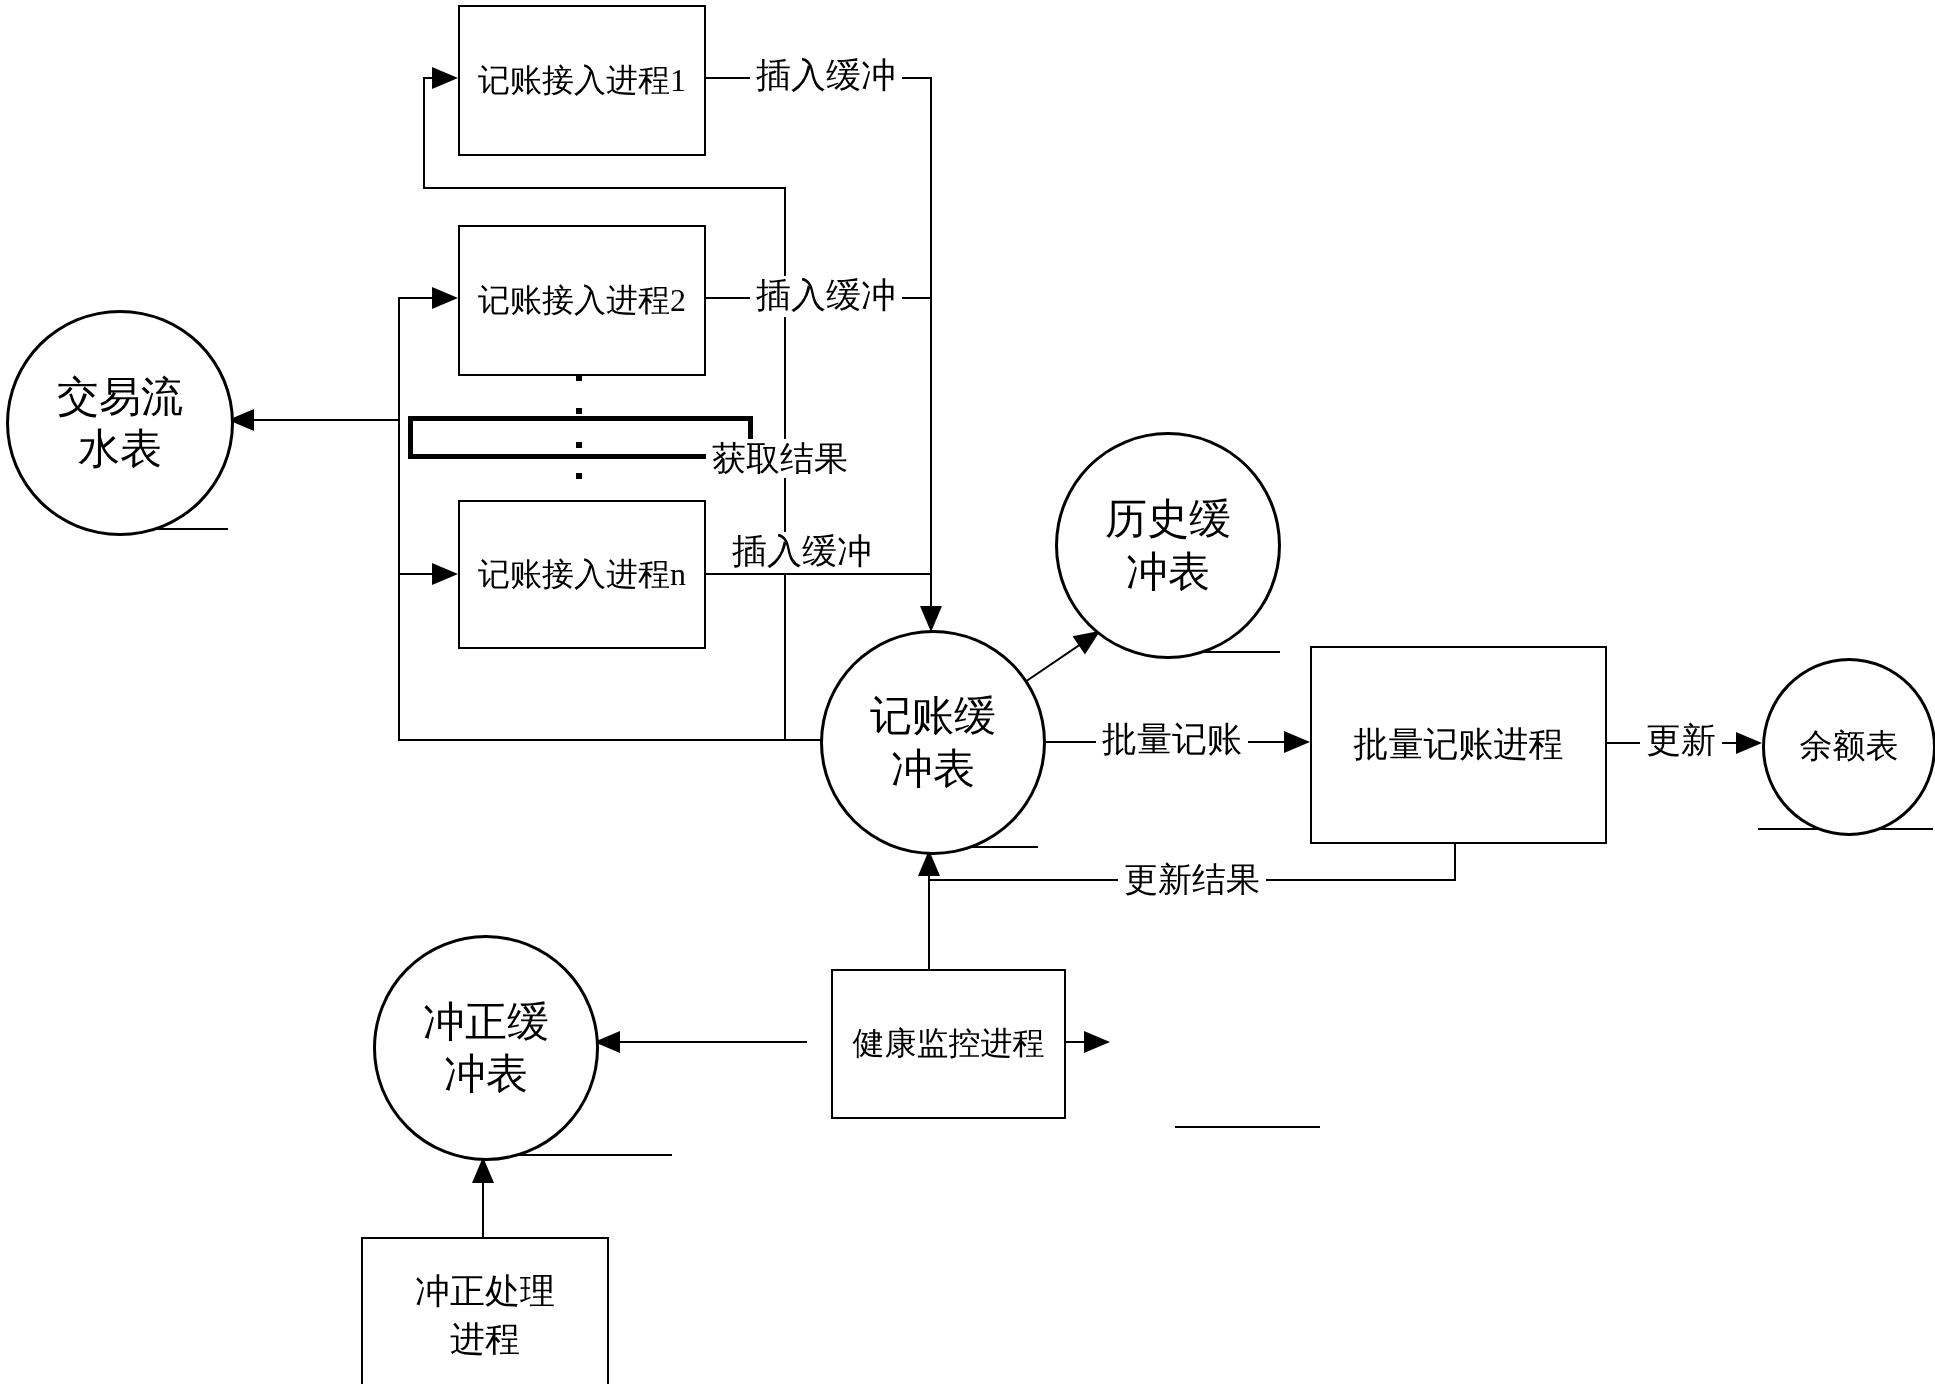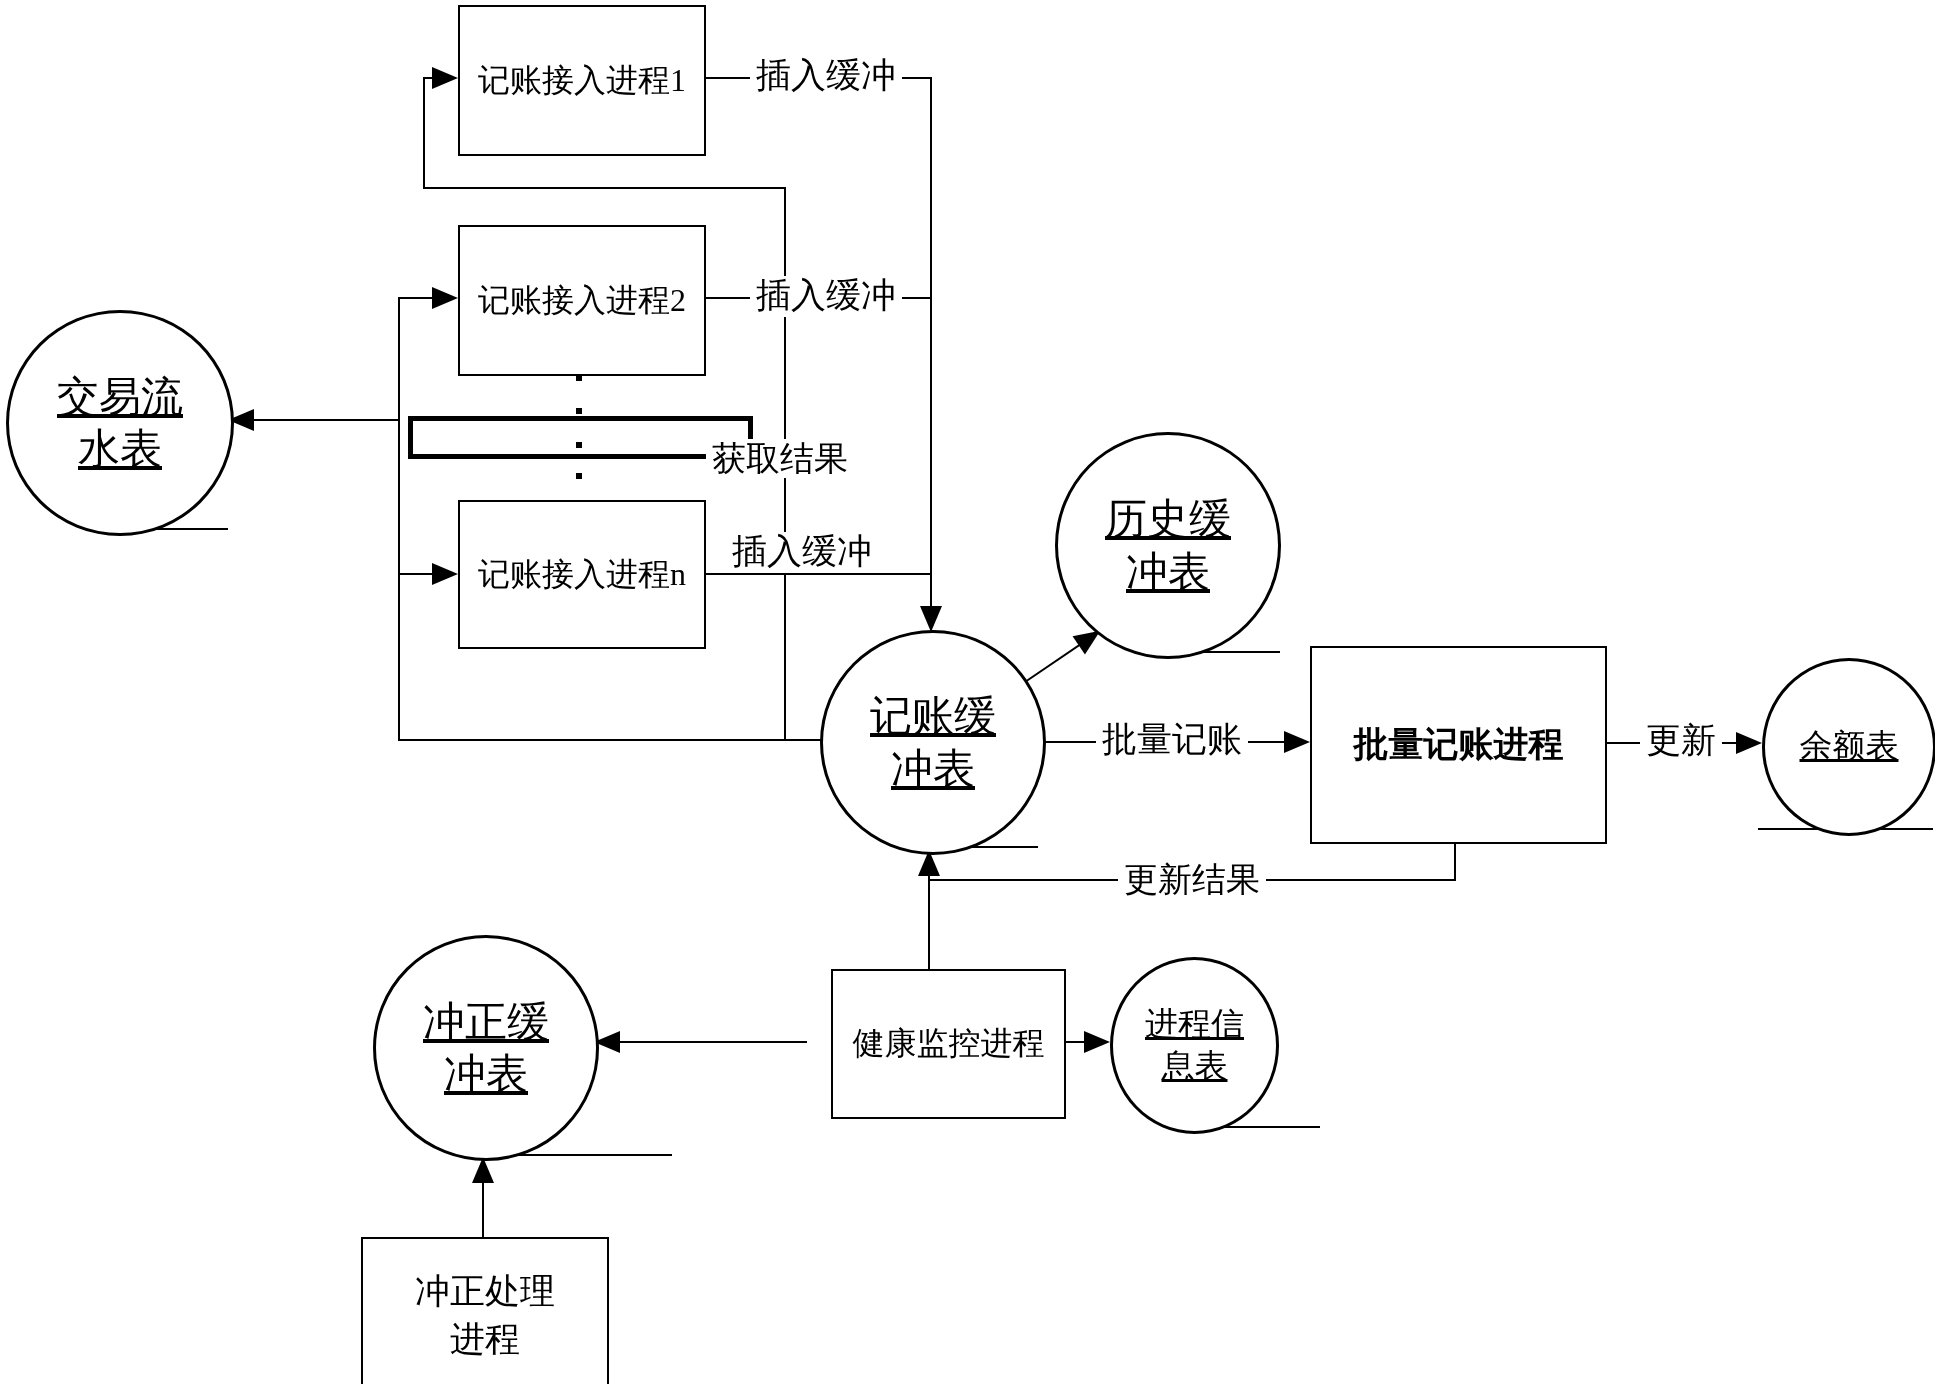--- a/index.html
+++ b/index.html
@@ -5,21 +5,21 @@
   html,body{margin:0;padding:0;background:#fff;}
   #canvas{position:relative;width:1935px;height:1384px;background:#fff;overflow:hidden;
           font-family:"Liberation Serif","DejaVu Serif",serif;color:#000;padding-left:40px;}
   .ln{position:absolute;background:#000;z-index:1;}
   .tail{position:absolute;background:#000;height:2px;z-index:1;}
   .box{position:absolute;border:2px solid #000;background:#fff;display:flex;
        align-items:center;justify-content:center;text-align:center;z-index:2;}
   .box .lbl{font-size:32px;white-space:pre-line;line-height:1.35;}
   .ellipse{position:absolute;border:3px solid #000;border-radius:50%;background:#fff;
        display:flex;align-items:center;justify-content:center;text-align:center;z-index:2;}
-  .ellipse .lbl{font-size:42px;white-space:pre-line;line-height:1.25;text-decoration:underline;}
+  .ellipse .lbl{font-size:42px;white-space:pre-line;line-height:1.25;}
   .ellipse.small .lbl{font-size:33px;}
   .thickrect{position:absolute;border:5px solid #000;background:#fff;z-index:2;}
   .edge-label{position:absolute;background:#fff;padding:1px 6px;font-size:35px;
        line-height:1.1;white-space:nowrap;z-index:3;}
   .ah{position:absolute;width:0;height:0;z-index:2;}
   .ah-r{border-top:11px solid transparent;border-bottom:11px solid transparent;border-left:26px solid #000;}
   .ah-l{border-top:11px solid transparent;border-bottom:11px solid transparent;border-right:26px solid #000;}
   .ah-u{border-left:11px solid transparent;border-right:11px solid transparent;border-bottom:26px solid #000;}
   .ah-d{border-left:11px solid transparent;border-right:11px solid transparent;border-top:26px solid #000;}
   .dot{position:absolute;width:6px;height:6px;background:#000;z-index:4;}
@@ -79,21 +79,21 @@
   <div class="box" style="left:458px;top:5px;width:244px;height:147px;">
     <span class="lbl">记账接入进程1</span>
   </div>
   <div class="box" style="left:458px;top:225px;width:244px;height:147px;">
     <span class="lbl">记账接入进程2</span>
   </div>
   <div class="thickrect" style="left:408px;top:416px;width:335px;height:33px;"></div>
   <div class="box" style="left:458px;top:500px;width:244px;height:145px;text-align:right;">
     <span class="lbl">记账接入进程n</span>
   </div>
-  <div class="box" style="left:1310px;top:646px;width:293px;height:194px;font-weight:bold;">
+  <div class="box" style="left:1310px;top:646px;width:293px;height:194px;">
     <span class="lbl" style="font-size:35px;">批量记账进程</span>
   </div>
   <div class="box" style="left:807px;top:969px;width:231px;height:146px;margin-left:24px;">
     <span class="lbl">健康监控进程</span>
   </div>
   <div class="box" style="left:361px;top:1237px;width:244px;height:153px;">
     <span class="lbl" style="font-size:35px;">冲正处理
 进程</span>
   </div>
 
@@ -109,24 +109,20 @@
     <span class="lbl">历史缓
 冲表</span>
   </div>
   <div class="ellipse small" style="left:1762px;top:658px;width:168px;height:172px;">
     <span class="lbl">余额表</span>
   </div>
   <div class="ellipse" style="left:373px;top:935px;width:220px;height:220px;">
     <span class="lbl">冲正缓
 冲表</span>
   </div>
-  <div class="ellipse small" style="left:1110px;top:957px;width:163px;height:171px;">
-    <span class="lbl">进程信
-息表</span>
-  </div>
 
   <div class="dot" style="left:576px;top:375px;"></div>
   <div class="dot" style="left:576px;top:408px;"></div>
   <div class="dot" style="left:576px;top:442px;"></div>
   <div class="dot" style="left:576px;top:473px;"></div>
 
   <div class="edge-label" style="left:750px;top:56px;">插入缓冲</div>
   <div class="edge-label" style="left:750px;top:276px;">插入缓冲</div>
   <div class="edge-label" style="left:726px;top:532px;">插入缓冲</div>
   <div class="edge-label" style="left:706px;top:439px;font-size:34px;">获取结果</div>

